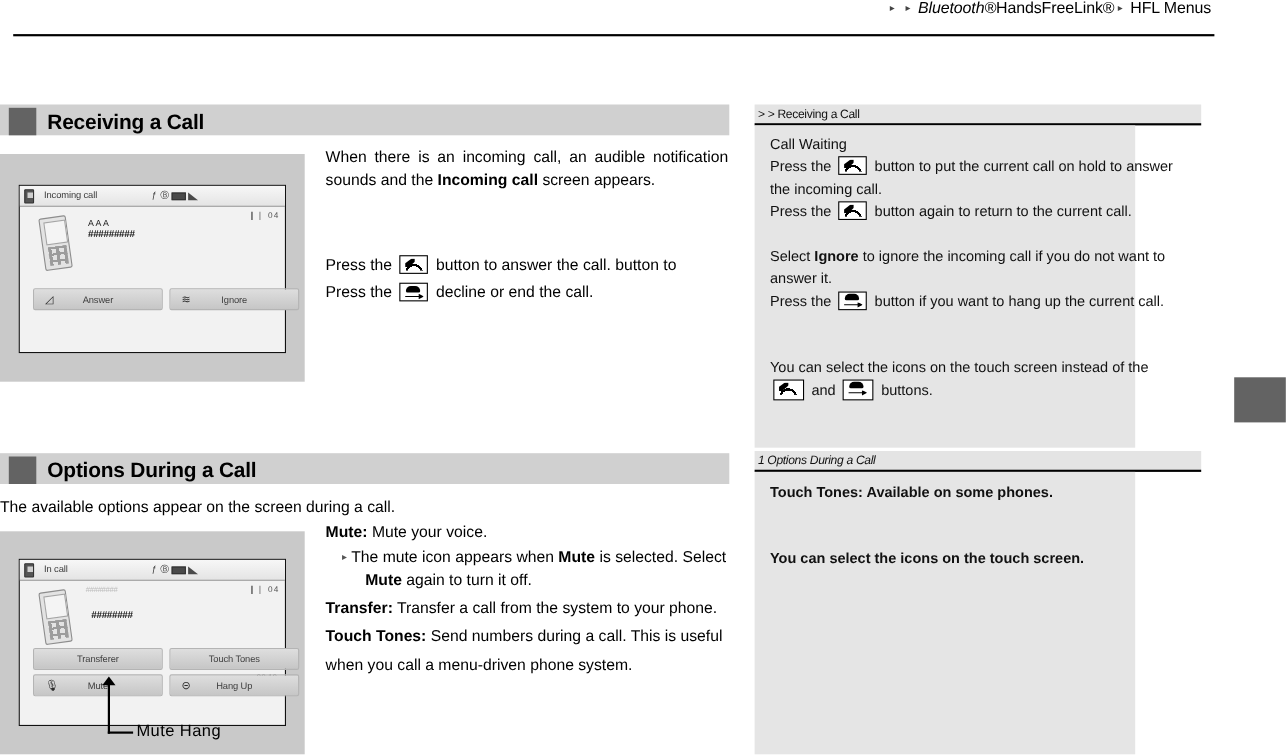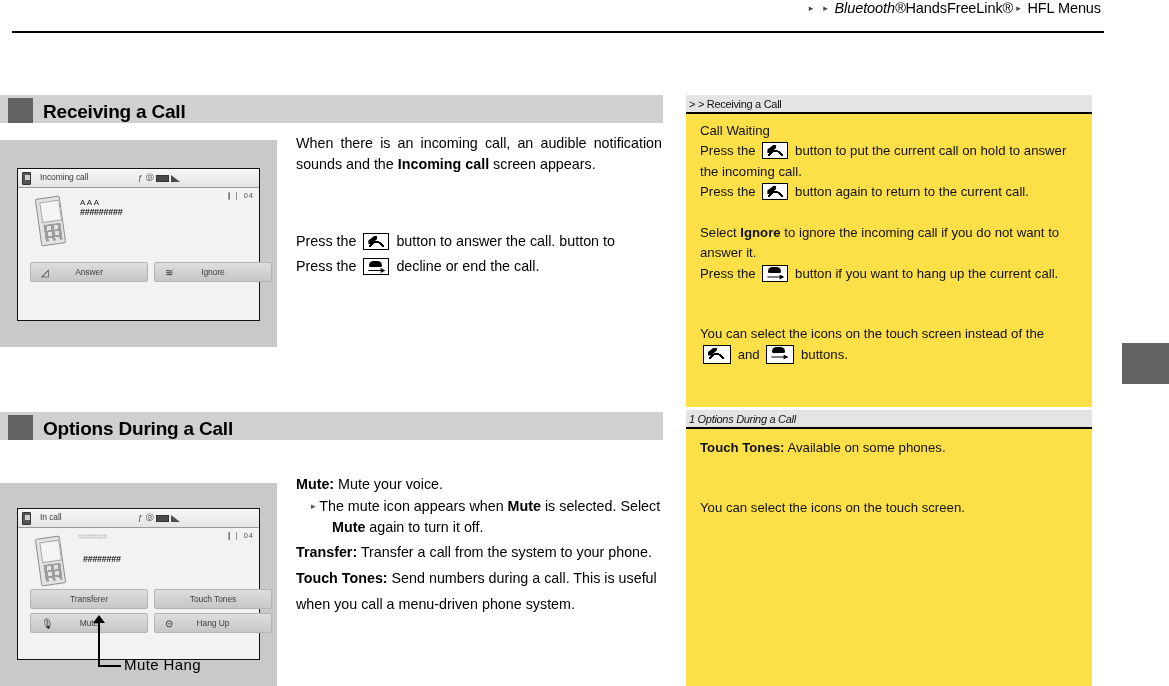--- a/index.html
+++ b/index.html
@@ -240,25 +240,25 @@
   #side-band-1 { top:95px; }
   #side-band-2 { top:410px;font-style:italic; }
 
   .side-rule {
     position:absolute; left:0; width:406px; height:1.5px; background:#000;
   }
   #side-rule-1 { top:112px; }
   #side-rule-2 { top:427px; }
 
   .side-panel {
-    position:absolute; left:0; width:406px;
-    background:#fde047;
+    position:absolute; left:0; width:346px;
+    background:#e5e5e5;
   }
   #side-panel-1 { top:113.5px; height:293px; }
-  #side-panel-2 { top:428.5px; height:257.5px; }
+  #side-panel-2 { top:428.5px; height:257.5px;font-weight:bold; }
 
   .side-text {
     position:absolute; font-size:13.2px; line-height:20.5px;
     color:#111;
   }
   #side-text-1 { left:14px; top:7px; width:380px; }
   #side-text-2 { left:14px; top:9px; width:380px; }
   .blank-line { display:block; height:20px; }
 
   
@@ -332,20 +332,21 @@
 
   <div class="body-text" id="para-incoming">
     <span>When there is an incoming call, an audible notification sounds and the </span><b>Incoming call</b><span> screen appears.</span>
   </div>
 
   <div class="section-band" id="band-options">
     <div class="section-square"></div>
     <div class="section-title">Options During a Call</div>
   </div>
 
+  <div class="body-text" id="para-available">The available options appear on the screen during a call.</div>
 
   <div class="gray-frame" id="frame-incall">
     <div class="device" id="device-incall">
       <div class="dev-statusbar">
         <div class="dev-sb-phoneicon"></div>
         <div class="dev-sb-title">In call</div>
         <div class="dev-sb-icons">
           <span>ƒ Ⓑ</span>
           <span class="sb-batt"></span>
           <span class="sb-sig"></span>

